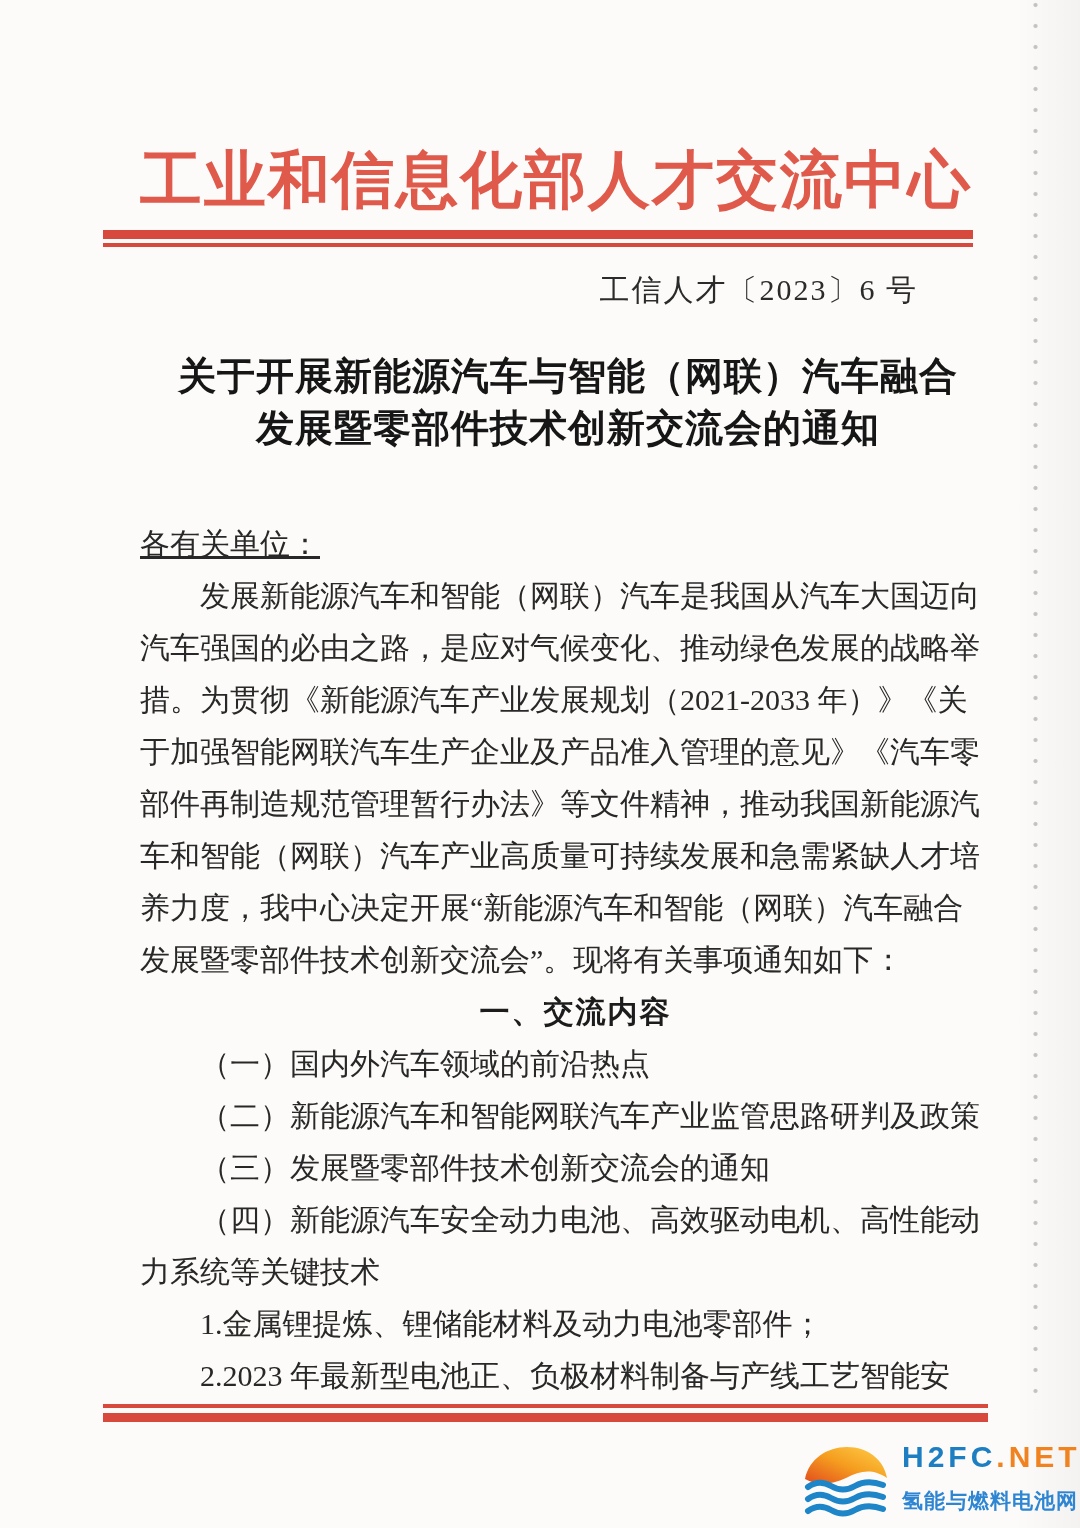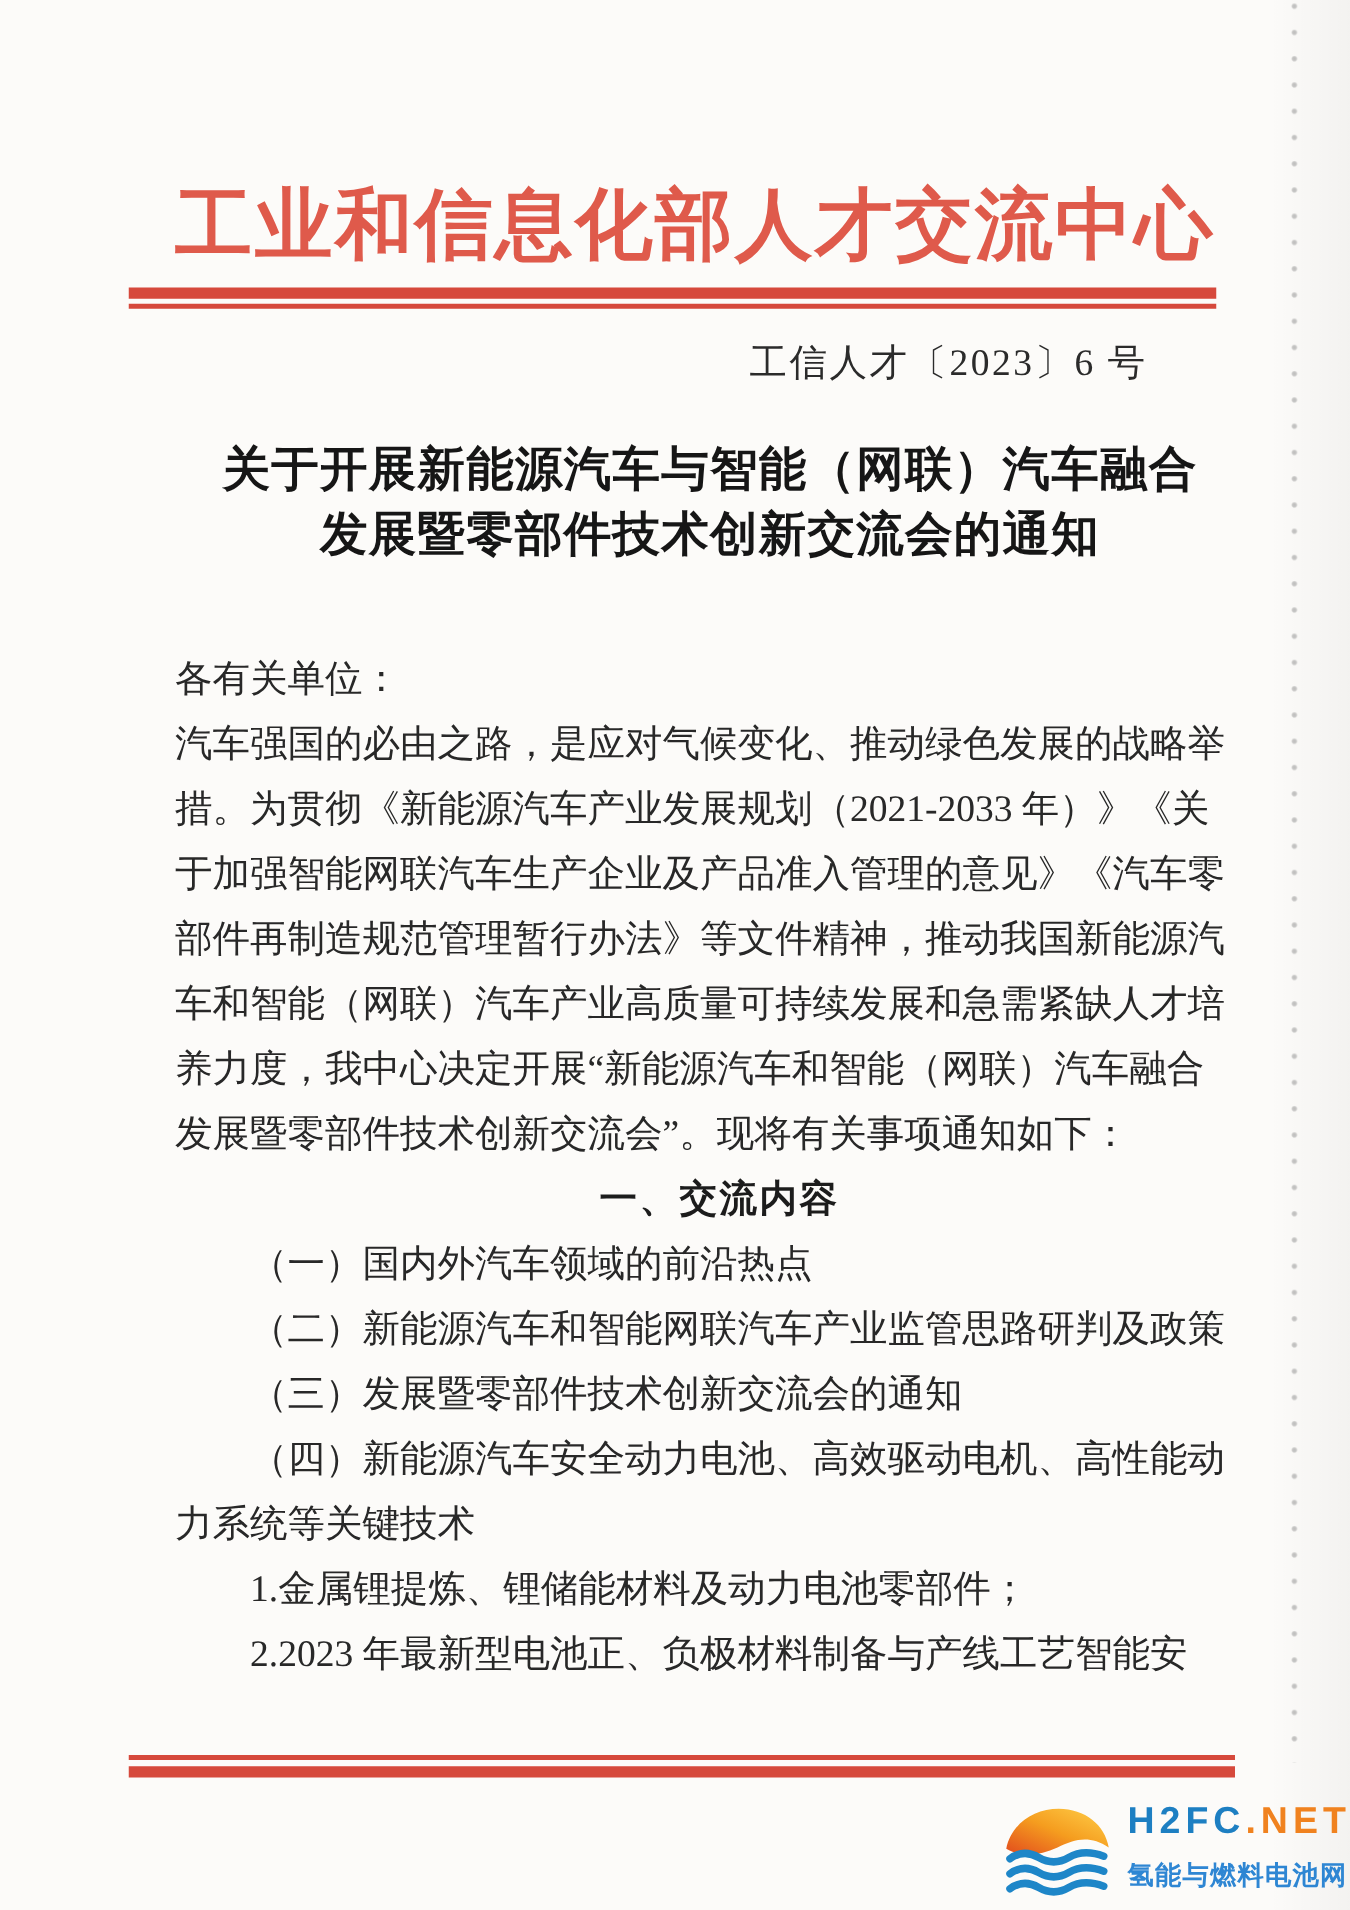--- a/index.html
+++ b/index.html
@@ -53,21 +53,21 @@
   .body-block {
     position: absolute;
     top: 518px; left: 140px;
     width: 815px;
     font-size: 30px;
     line-height: 52px;
     color: #282828;
   }
   .line { white-space: nowrap; }
   .line.indent     { text-indent: 60px; }
-  .line.salutation { text-indent: 0; }
+  .line.salutation { text-indent: 0; text-decoration: underline; }
   .line.flush      { text-indent: 0; }
   .line.heading {
     text-indent: 56px;
     font-weight: bold;
     font-family: "Liberation Sans", "DejaVu Sans", sans-serif;
     letter-spacing: 2px;
     color: #1c1c1c;
     text-align: center;
   }
 
@@ -128,20 +128,21 @@
 
   <div class="doc-number">工信人才〔2023〕6 号</div>
 
   <div class="doc-title">
     <div>关于开展新能源汽车与智能（网联）汽车融合</div>
     <div>发展暨零部件技术创新交流会的通知</div>
   </div>
 
   <div class="body-block">
       <div class="line salutation">各有关单位：</div>
+      <div class="line indent">发展新能源汽车和智能（网联）汽车是我国从汽车大国迈向</div>
       <div class="line flush">汽车强国的必由之路，是应对气候变化、推动绿色发展的战略举</div>
       <div class="line flush">措。为贯彻《新能源汽车产业发展规划（2021-2033 年）》《关</div>
       <div class="line flush">于加强智能网联汽车生产企业及产品准入管理的意见》《汽车零</div>
       <div class="line flush">部件再制造规范管理暂行办法》等文件精神，推动我国新能源汽</div>
       <div class="line flush">车和智能（网联）汽车产业高质量可持续发展和急需紧缺人才培</div>
       <div class="line flush">养力度，我中心决定开展“新能源汽车和智能（网联）汽车融合</div>
       <div class="line flush">发展暨零部件技术创新交流会”。现将有关事项通知如下：</div>
       <div class="line heading">一、交流内容</div>
       <div class="line indent">（一）国内外汽车领域的前沿热点</div>
       <div class="line indent">（二）新能源汽车和智能网联汽车产业监管思路研判及政策</div>

